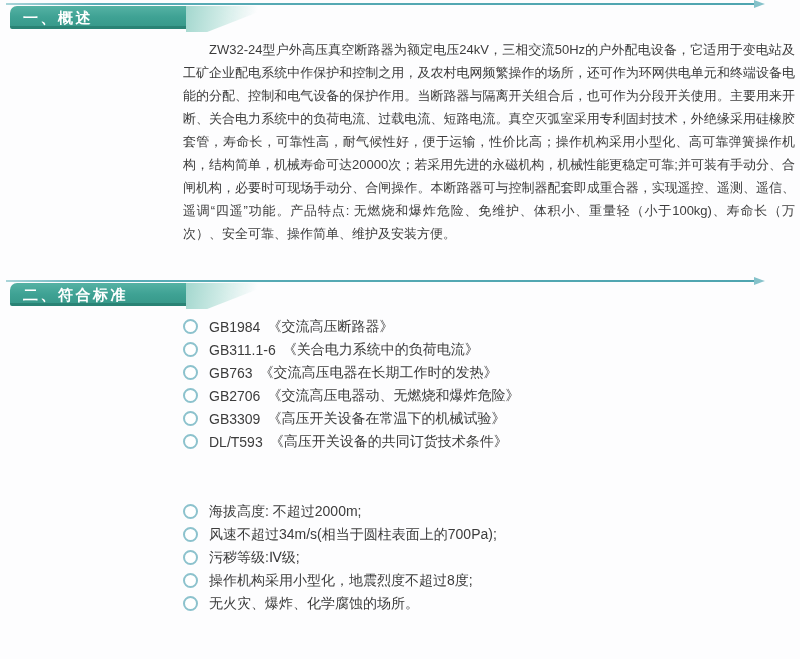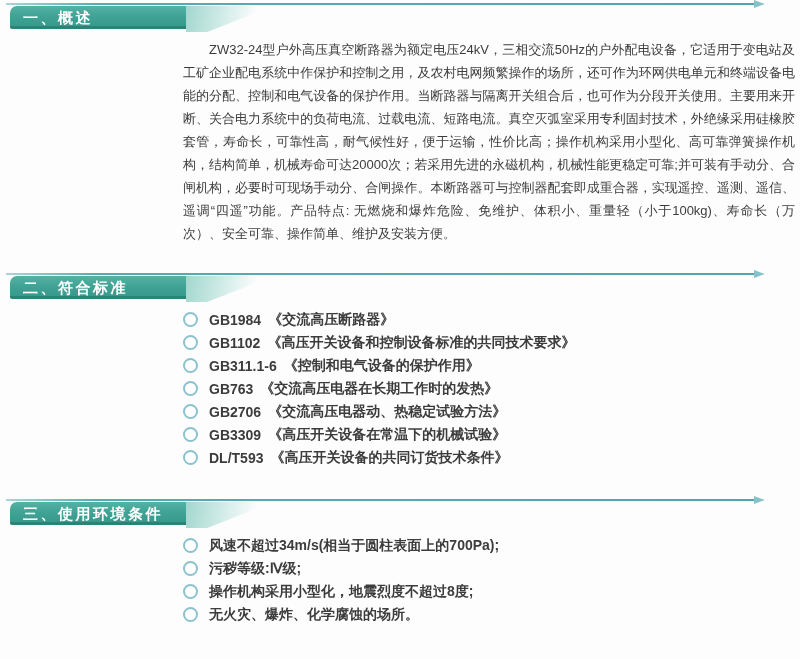--- a/index.html
+++ b/index.html
@@ -4,21 +4,21 @@
 <style>
   html,body{margin:0;padding:0;}
   body{
     width:800px;height:659px;position:relative;overflow:hidden;
     background:#fdfdfe;
     font-family:"Liberation Sans",sans-serif;
     color:#3c3c3c;
   }
   .section{position:absolute;left:0;right:0;}
   #section-overview{top:0;}
-  #section-standards{top:270px;}
+  #section-standards{top:277px;}
   #section-environment{top:496px;}
 
   
   .section-header{position:relative;height:34px;}
   .accent-line{
     position:absolute;left:6px;right:46px;top:3px;height:2px;
     background:linear-gradient(to right,#aad5d9,#58abb5 12%,#4fa5b0);
   }
   .accent-arrow{
     position:absolute;right:-11px;top:-3px;width:0;height:0;
@@ -43,21 +43,21 @@
   }
 
   
   .overview-paragraph{
     margin:4px 4px 0 183px;width:612px;
     font-size:13px;line-height:23px;color:#3c3c3c;
     text-align:justify;text-indent:2em;
   }
 
   
-  .item-list{list-style:none;margin:4px 0 0 183px;padding:0;font-weight:bold;}
+  .item-list{list-style:none;margin:4px 0 0 183px;padding:0;}
   .item-list li{
     display:flex;align-items:center;height:23px;
     font-size:14px;color:#3c3c3c;white-space:nowrap;
   }
   .bullet-circle{
     width:11px;height:11px;flex:none;
     border:2px solid #8cc2cd;border-radius:50%;
     background:#ffffff;margin-right:11px;
   }
   .standard-code{margin-right:7px;}
@@ -85,60 +85,52 @@
     <div class="header-swoosh"></div>
   </div>
   <ul class="item-list">
     <li>
       <span class="bullet-circle"></span>
       <span class="standard-code">GB1984</span>
       <span>《交流高压断路器》</span>
     </li>
     <li>
       <span class="bullet-circle"></span>
-      <span class="standard-code">GB1102</span>
-      <span>《高压开关设备和控制设备标准的共同技术要求》</span>
-    </li>
-    <li>
-      <span class="bullet-circle"></span>
       <span class="standard-code">GB311.1-6</span>
-      <span>《控制和电气设备的保护作用》</span>
+      <span>《关合电力系统中的负荷电流》</span>
     </li>
     <li>
       <span class="bullet-circle"></span>
       <span class="standard-code">GB763</span>
       <span>《交流高压电器在长期工作时的发热》</span>
     </li>
     <li>
       <span class="bullet-circle"></span>
       <span class="standard-code">GB2706</span>
-      <span>《交流高压电器动、热稳定试验方法》</span>
+      <span>《交流高压电器动、无燃烧和爆炸危险》</span>
     </li>
     <li>
       <span class="bullet-circle"></span>
       <span class="standard-code">GB3309</span>
       <span>《高压开关设备在常温下的机械试验》</span>
     </li>
     <li>
       <span class="bullet-circle"></span>
       <span class="standard-code">DL/T593</span>
       <span>《高压开关设备的共同订货技术条件》</span>
     </li>
   </ul>
 </div>
 
 <div class="section" id="section-environment">
-  <div class="section-header">
-    <div class="accent-line">
-      <span class="accent-arrow"></span>
-    </div>
-    <div class="header-bar">三、使用环境条件</div>
-    <div class="header-swoosh"></div>
-  </div>
   <ul class="item-list">
+    <li>
+      <span class="bullet-circle"></span>
+      <span>海拔高度: 不超过2000m;</span>
+    </li>
     <li>
       <span class="bullet-circle"></span>
       <span>风速不超过34m/s(相当于圆柱表面上的700Pa);</span>
     </li>
     <li>
       <span class="bullet-circle"></span>
       <span>污秽等级:Ⅳ级;</span>
     </li>
     <li>
       <span class="bullet-circle"></span>

